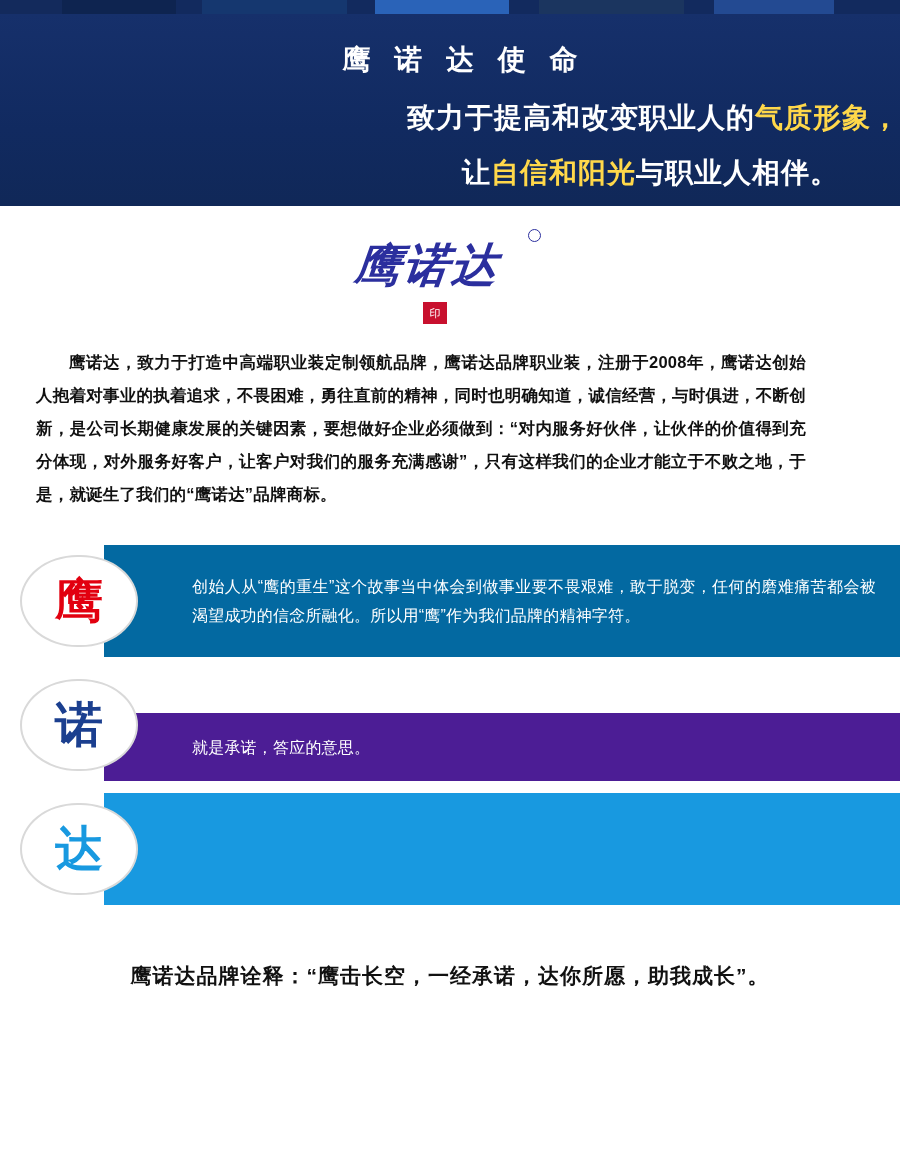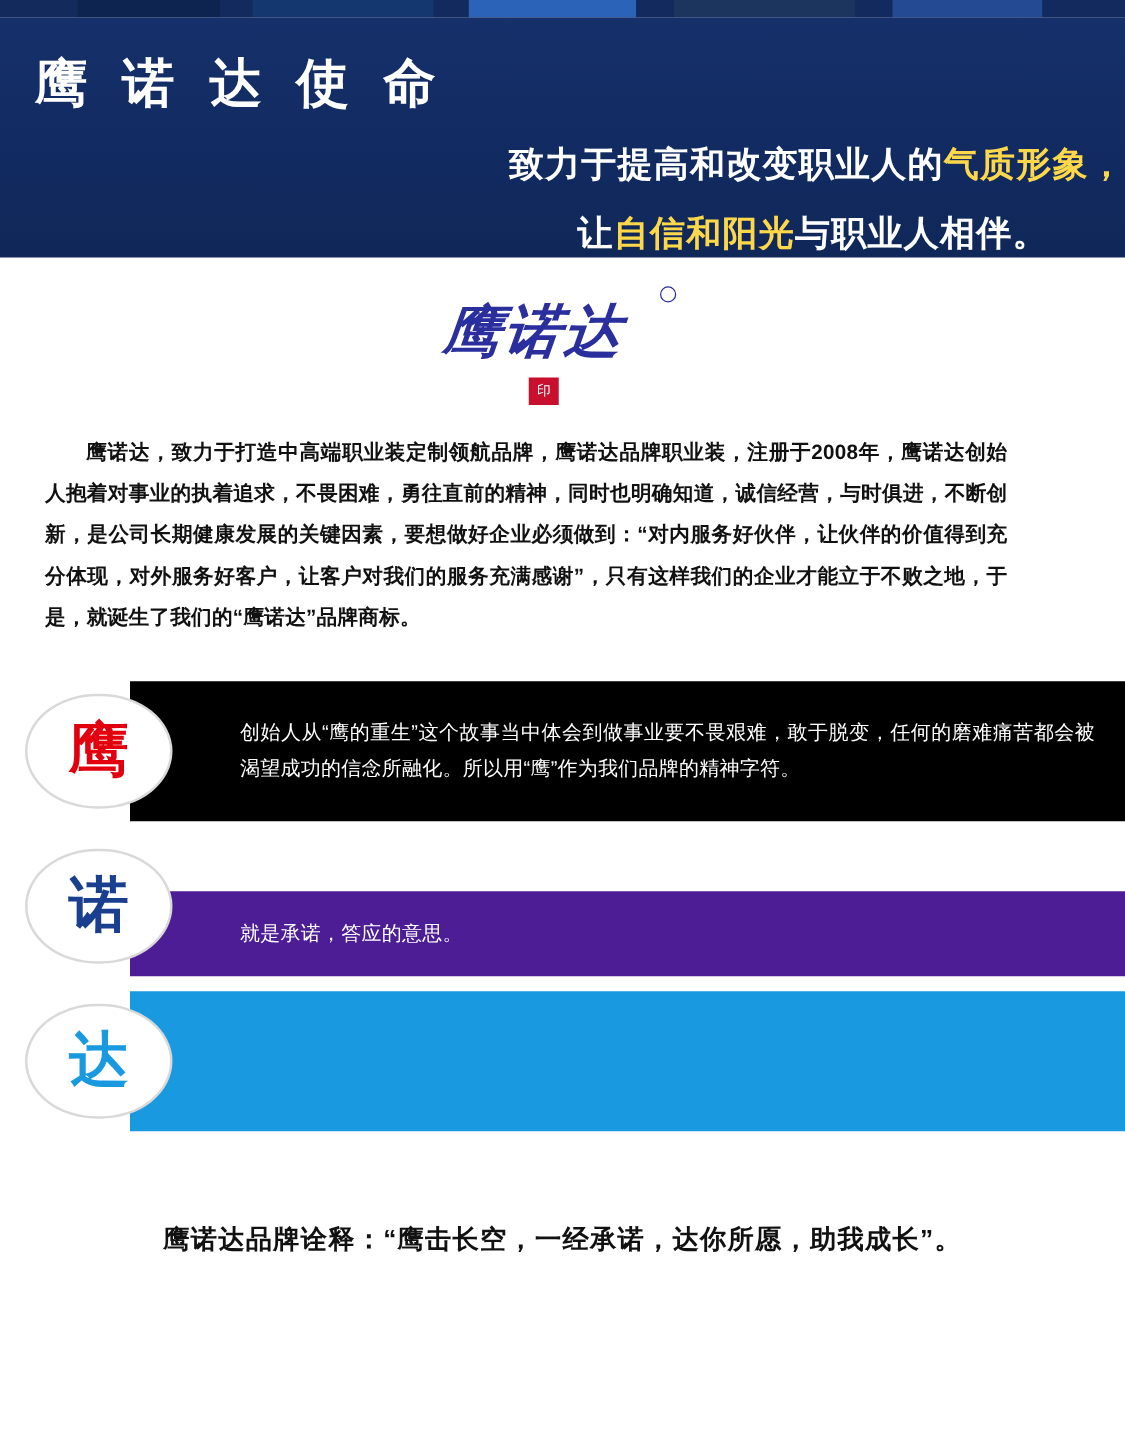--- a/index.html
+++ b/index.html
@@ -32,23 +32,23 @@
   
   .mission-banner {
     width: 900px;
     height: 192px;
     background: linear-gradient(180deg, #16306b 0%, #112a60 60%, #102858 100%);
     position: relative;
     box-sizing: border-box;
     padding: 0;
   }
   .mission-title {
-    text-align: left;
-    color: #ffffff;
-    font-size: 42px;
+    text-align: center;
+    color: #ffffff;
+    font-size: 28px;
     font-weight: bold;
     letter-spacing: 8px;
     padding-top: 32px;
     line-height: 1;
     padding-left: 28px;
   }
   .mission-line1 {
     text-align: right;
     color: #ffffff;
     font-size: 28px;
@@ -181,30 +181,30 @@
     line-height: 29px;
     display: flex;
     flex-direction: column;
     justify-content: center;
     text-align: justify;
     letter-spacing: 0.2px;
   }
   .char-body p {
     margin: 0;
   }
-  .row-ying .char-body { background: #000000; }
+  .row-ying .char-body { background: #0369a1; }
   .row-ying .char-badge span { color: #e2000f; }
   .row-nuo .char-body { background: #4c1d95; margin-top: 44px; }
   .row-nuo .char-badge span { color: #1b3f8f; }
   .row-da .char-body { background: #1899e0; }
   .row-da .char-badge span { color: #1899e0; }
 
   
   .slogan {
-    margin-top: 72px;
+    margin-top: 57px;
     text-align: center;
     font-size: 21px;
     font-weight: bold;
     color: #111111;
     letter-spacing: 1px;
   }
 </style>
 </head>
 <body>
 

